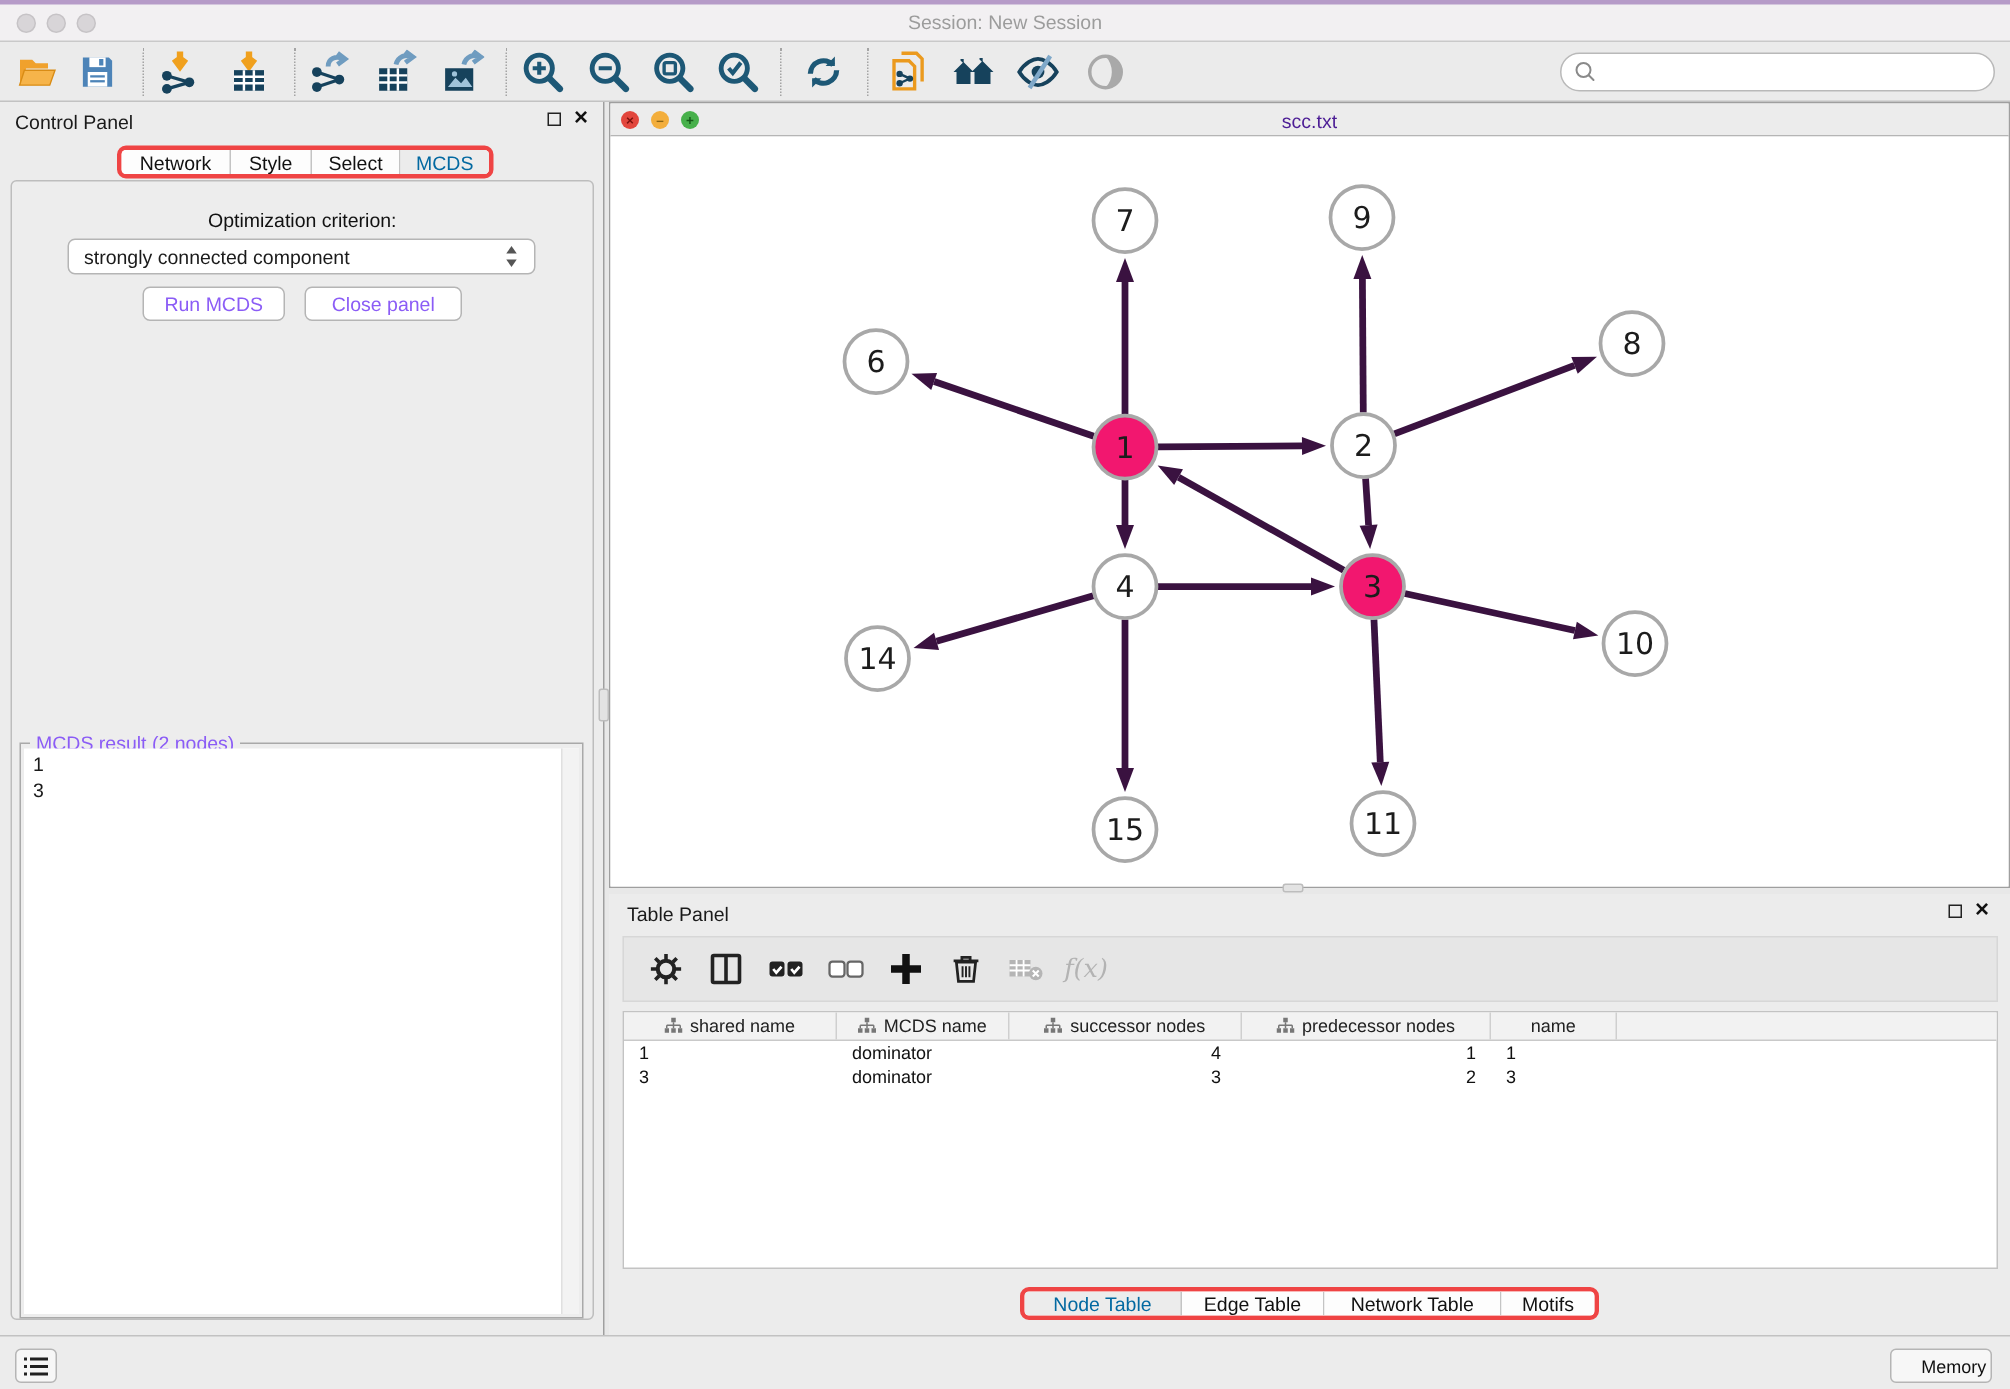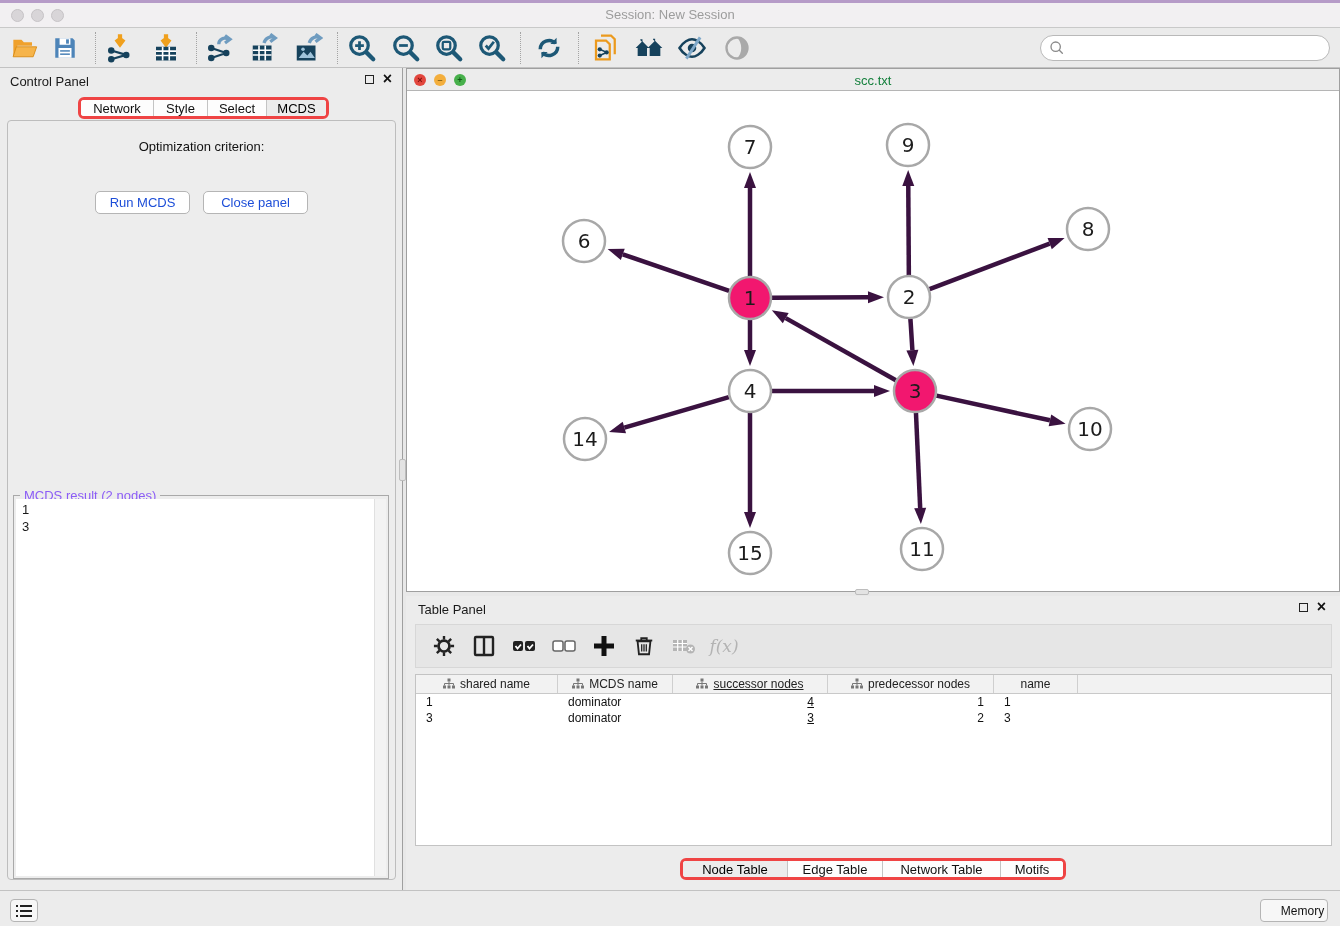--- a/index.html
+++ b/index.html
@@ -28,56 +28,56 @@
   #control-panel { left:0; top:68px; width:403px; height:822px; background:#ececec; border-right:1px solid #9f9f9f; }
   .panel-head { position:absolute; left:0; top:0; width:100%; height:26px; }
   .panel-head .ptitle { position:absolute; left:10px; top:6px; font-size:13px; color:#1a1a1a; }
   .float-ico { width:9px; height:9px; border:1.5px solid #222; display:inline-block; }
   .close-ico { font-size:16px; font-weight:bold; color:#111; line-height:10px; }
   .phbtns { position:absolute; right:10px; top:6px; display:flex; gap:9px; align-items:center; cursor:pointer; }
 
   .segtabs { position:absolute; display:flex; border:3px solid #ef4444; border-radius:6px; overflow:hidden; background:#fff; height:22px; }
   .segtab { font-size:13px; color:#111; background:#fdfdfd; border-right:1px solid #c4c4c4; display:flex; align-items:center; justify-content:center; cursor:pointer; }
   .segtab:last-child { border-right:none; }
-  .segtab.sel { background:#ececec; color:#000000; }
+  .segtab.sel { background:#ececec; color:#0369a1; }
 
   #cp-body { position:absolute; left:7px; top:52px; width:389px; height:760px; border:1px solid #bdbdbd; border-radius:4px; background:#ededed; }
   #opt-label { position:absolute; left:0; width:100%; top:18px; text-align:center; font-size:13px; color:#111; }
   #opt-select { position:absolute; left:37px; top:38px; width:312px; height:24px; background:#fff; border:1px solid #b5b5b5; border-radius:5px; font-size:13px; display:flex; align-items:center; padding:0 10px; cursor:pointer; }
   #opt-select .chev { margin-left:auto; }
-  .btn { position:absolute; height:23px; background:#fff; border:1px solid #b5b5b5; border-radius:5px; font-size:13px; display:flex; align-items:center; justify-content:center; cursor:pointer; color:#1d4ed8; }
+  .btn { position:absolute; height:23px; background:#fff; border:1px solid #b5b5b5; border-radius:5px; font-size:13px; display:flex; align-items:center; justify-content:center; cursor:pointer; color:#8b5cf6; }
 
   #result-group { position:absolute; left:5px; top:374px; width:376px; height:384px; border:1px solid #a9a9a9; }
   #result-legend { position:absolute; left:6px; top:-8px; background:#ededed; padding:0 4px; font-size:13px; color:#8b5cf6; }
   #result-list { position:absolute; left:2px; top:3px; right:2px; bottom:2px; background:#fff; font-size:13px; line-height:17px; padding:2px 6px; }
   #result-scroll { position:absolute; right:2px; top:3px; bottom:2px; width:12px; background:#f3f3f3; border-left:1px solid #e0e0e0; }
 
   
   #vsplit-handle { left:399px; top:459px; width:7px; height:22px; background:#e3e3e3; border:1px solid #bdbdbd; border-radius:2px; }
   #hsplit-handle { left:855px; top:589px; width:14px; height:6px; background:#e3e3e3; border:1px solid #bdbdbd; border-radius:2px; }
 
   
   #net-window { left:406px; top:68px; width:934px; height:524px; background:#fff; border:1px solid #9f9f9f; }
   #net-titlebar { position:absolute; left:0; top:0; width:100%; height:22px; background:#ececec; border-bottom:1px solid #b5b5b5; }
-  #net-titlebar .title { position:absolute; left:0; right:0; top:4px; text-align:center; font-size:13px; color:#15803d; }
+  #net-titlebar .title { position:absolute; left:0; right:0; top:4px; text-align:center; font-size:13px; color:#4c1d95; }
   .tl { position:absolute; top:5px; width:12px; height:12px; border-radius:50%; font-size:9px; font-weight:bold; text-align:center; line-height:12px; cursor:pointer; }
   #net-canvas { position:absolute; left:0; top:22px; width:932px; height:500px; background:#fff; }
 
   
   #table-panel { left:406px; top:596px; width:934px; height:294px; background:#ececec; }
   #tp-toolbar { position:absolute; left:9px; top:28px; width:917px; height:44px; background:#e6e6e6; border:1px solid #d7d7d7; display:flex; align-items:center; padding-left:10px; gap:4px; }
   .tpbtn { width:36px; height:36px; display:flex; align-items:center; justify-content:center; cursor:pointer; }
   #fx-label { font-size:17px; font-style:italic; color:#b3b3b3; font-family:"DejaVu Serif", serif; cursor:default; }
 
   #tp-table { position:absolute; left:9px; top:78px; width:917px; height:172px; background:#fff; border:1px solid #c3c3c3; }
   #tp-header { display:flex; height:19px; background:#f2f2f2; border-bottom:1px solid #c9c9c9; }
   .th { display:flex; align-items:center; justify-content:center; gap:5px; font-size:12px; color:#222; border-right:1px solid #cfcfcf; height:100%; cursor:pointer; }
   .tr { display:flex; height:16px; font-size:12px; color:#111; cursor:pointer; }
   .td { padding:1px 10px 0 10px; }
-  .c0 { width:142px; } .c1 { width:115px; } .c2 { width:155px; text-align:right; padding-right:14px;text-decoration:underline; } .c3 { width:166px; text-align:right; } .c4 { width:84px; }
+  .c0 { width:142px; } .c1 { width:115px; } .c2 { width:155px; text-align:right; padding-right:14px; } .c3 { width:166px; text-align:right; } .c4 { width:84px; }
 
   #tp-tabs-wrap { position:absolute; left:0; right:0; top:262px; display:flex; justify-content:center; }
 
   
   #statusbar { left:0; top:890px; width:1340px; height:36px; background:#ececec; border-top:1px solid #c2c2c2; }
   .sbtn { position:absolute; top:8px; height:23px; background:#f7f7f7; border:1px solid #b5b5b5; border-radius:4px; display:flex; align-items:center; justify-content:center; cursor:pointer; }
   #memory-btn { right:12px; width:68px; gap:6px; font-size:12px; color:#111; }
   #memory-dot { width:11px; height:11px; border-radius:50%; }
 
   svg { display:block; }
@@ -239,20 +239,27 @@
     </span>
   </div>
   <div class="segtabs" style="left:78px; top:29px;">
     <div class="segtab" style="width:73px">Network</div>
     <div class="segtab" style="width:54px">Style</div>
     <div class="segtab" style="width:59px">Select</div>
     <div class="segtab sel" style="width:59px">MCDS</div>
   </div>
   <div id="cp-body">
     <div id="opt-label">Optimization criterion:</div>
+    <div id="opt-select">
+      <span>strongly connected component</span>
+      <svg class="chev" width="10" height="16" viewBox="0 0 10 16">
+          <path d="M5 1L8.5 6h-7z" fill="#555"></path>
+          <path d="M5 15L1.5 10h7z" fill="#555"></path>
+        </svg>
+    </div>
     <div class="btn" style="left:87px; top:70px; width:95px;">Run MCDS</div>
     <div class="btn" style="left:195px; top:70px; width:105px;">Close panel</div>
     <div id="result-group">
       <span id="result-legend">MCDS result (2 nodes)</span>
       <div id="result-list">
         <div>1</div>
         <div>3</div>
       </div>
       <div id="result-scroll"></div>
     </div>

